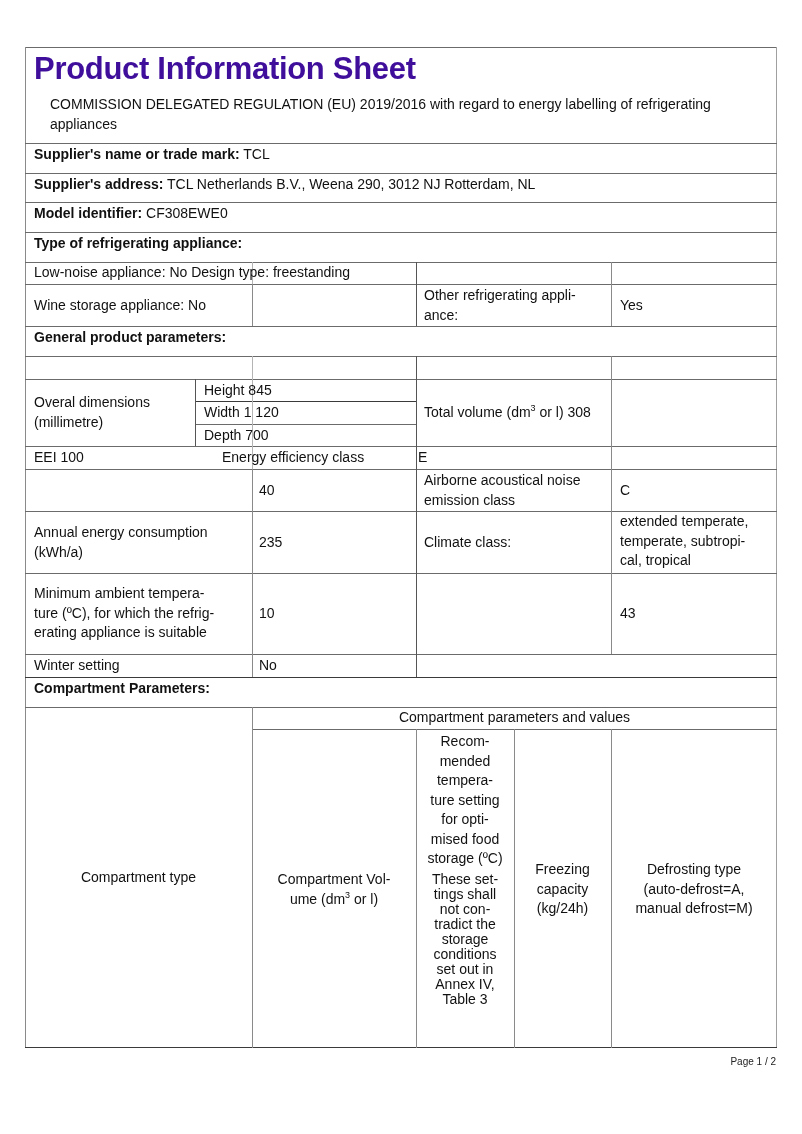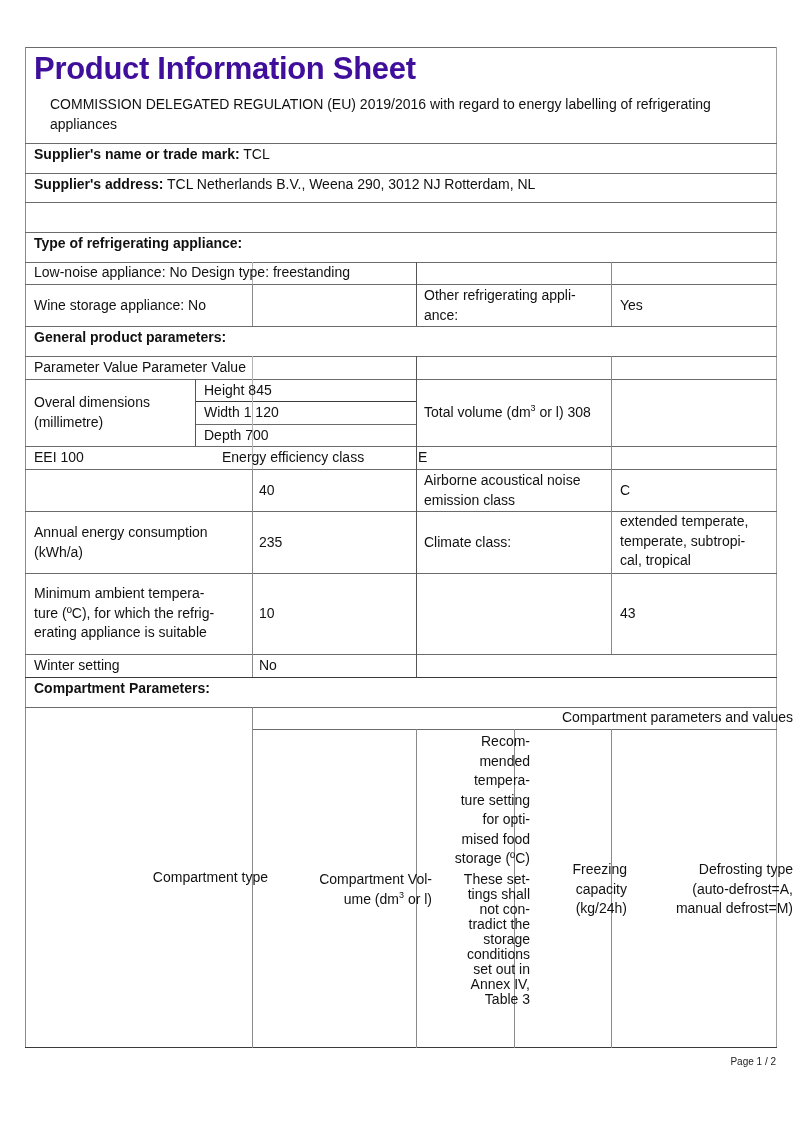--- a/index.html
+++ b/index.html
@@ -9,21 +9,21 @@
   .hl { position: absolute; height: 1px; background: #6b6b6b; }
   .hl.dark { background: #3a3a3a; }
   .vl { position: absolute; width: 1px; background: #8a8a8a; }
   .vl.faint { background: #b4b4b4; }
   .vl.dark { background: #555; }
   .t { position: absolute; font-size: 14px; line-height: 19.5px; white-space: nowrap; }
   .t.wrap { white-space: normal; }
   .b { font-weight: bold; }
   .title { position: absolute; left: 34px; top: 49px; font-size: 31px; font-weight: bold;
            color: #3f0f9c; letter-spacing: -0.3px; line-height: 40px; white-space: nowrap; }
-  .center { text-align: right; padding-left: 16px; }
+  .center { text-align: center; }
   .footer { position: absolute; right: 26px; top: 1056px; font-size: 10px; color: #222; }
   sup { font-size: 9px; vertical-align: super; line-height: 0; }
 </style>
 </head>
 <body>
 
 <div class="page">
 
   <div class="hl" style="left:25px;top:47px;width:752px;"></div>
   <div class="vl" style="left:25px;top:47px;height:1001px;"></div>
@@ -72,29 +72,32 @@
   <div class="t wrap" style="left:50px;top:95px;width:720px;">COMMISSION DELEGATED REGULATION (EU) 2019/2016 with regard to energy labelling of refrigerating appliances</div>
 
   <div class="t" style="left:34px;top:145px;">
     <span class="b">Supplier's name or trade mark:</span>
     <span>TCL</span>
   </div>
   <div class="t" style="left:34px;top:175px;">
     <span class="b">Supplier's address:</span>
     <span>TCL Netherlands B.V., Weena 290, 3012 NJ Rotterdam, NL</span>
   </div>
+  <div class="t" style="left:34px;top:204px;">
+    <span class="b">Model identifier:</span>
+    <span>CF308EWE0</span>
+  </div>
   <div class="t b" style="left:34px;top:234px;">Type of refrigerating appliance:</div>
 
   <div class="t" style="left:34px;top:263px;">Low-noise appliance: No Design type: freestanding</div>
   <div class="t" style="left:34px;top:296px;">Wine storage appliance: No</div>
   <div class="t wrap" style="left:424px;top:286px;width:180px;">Other refrigerating appli-<br>ance:</div>
   <div class="t" style="left:620px;top:296px;">Yes</div>
 
   <div class="t b" style="left:34px;top:328px;">General product parameters:</div>
-  <div class="t" style="left:34px;top:358px;">Parameter Value Parameter Value</div>
 
   <div class="t" style="left:34px;top:393px;">Overal dimensions<br>(millimetre)</div>
   <div class="t" style="left:204px;top:381px;">Height 845</div>
   <div class="t" style="left:204px;top:403px;">Width 1 120</div>
   <div class="t" style="left:204px;top:426px;">Depth 700</div>
   <div class="t" style="left:424px;top:403px;">Total volume (dm<sup>3</sup> or l) 308</div>
 
   <div class="t" style="left:34px;top:448px;">EEI 100</div>
   <div class="t" style="left:222px;top:448px;">Energy efficiency class</div>
   <div class="t" style="left:418px;top:448px;">E</div>

